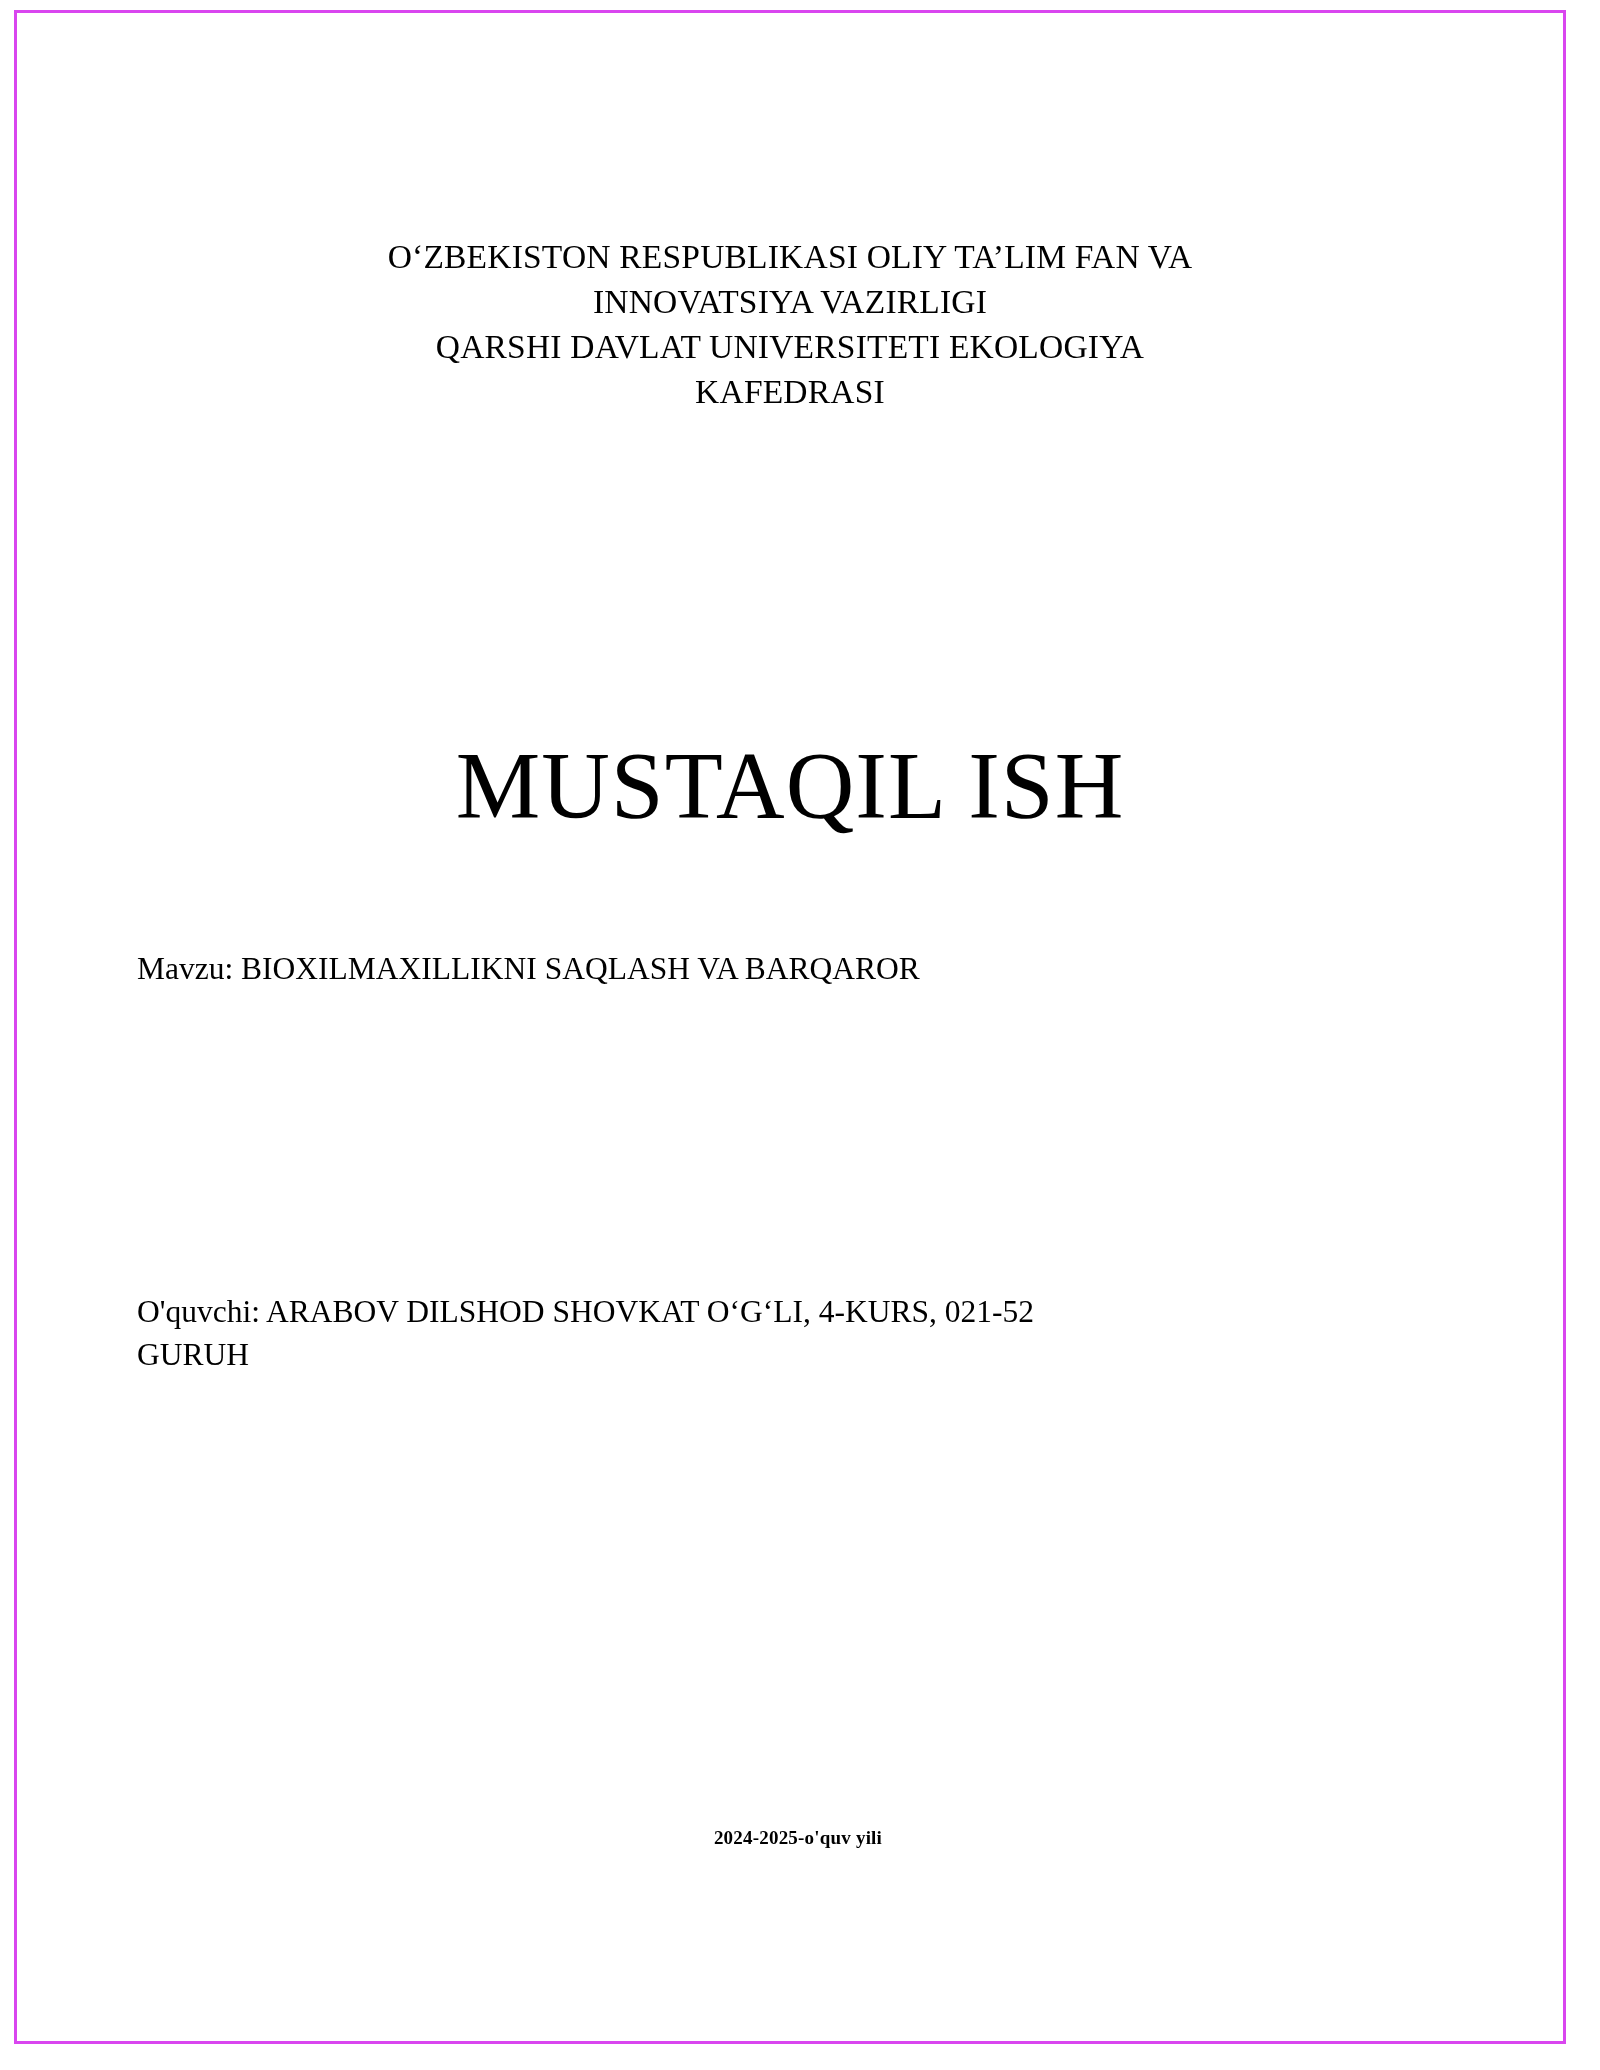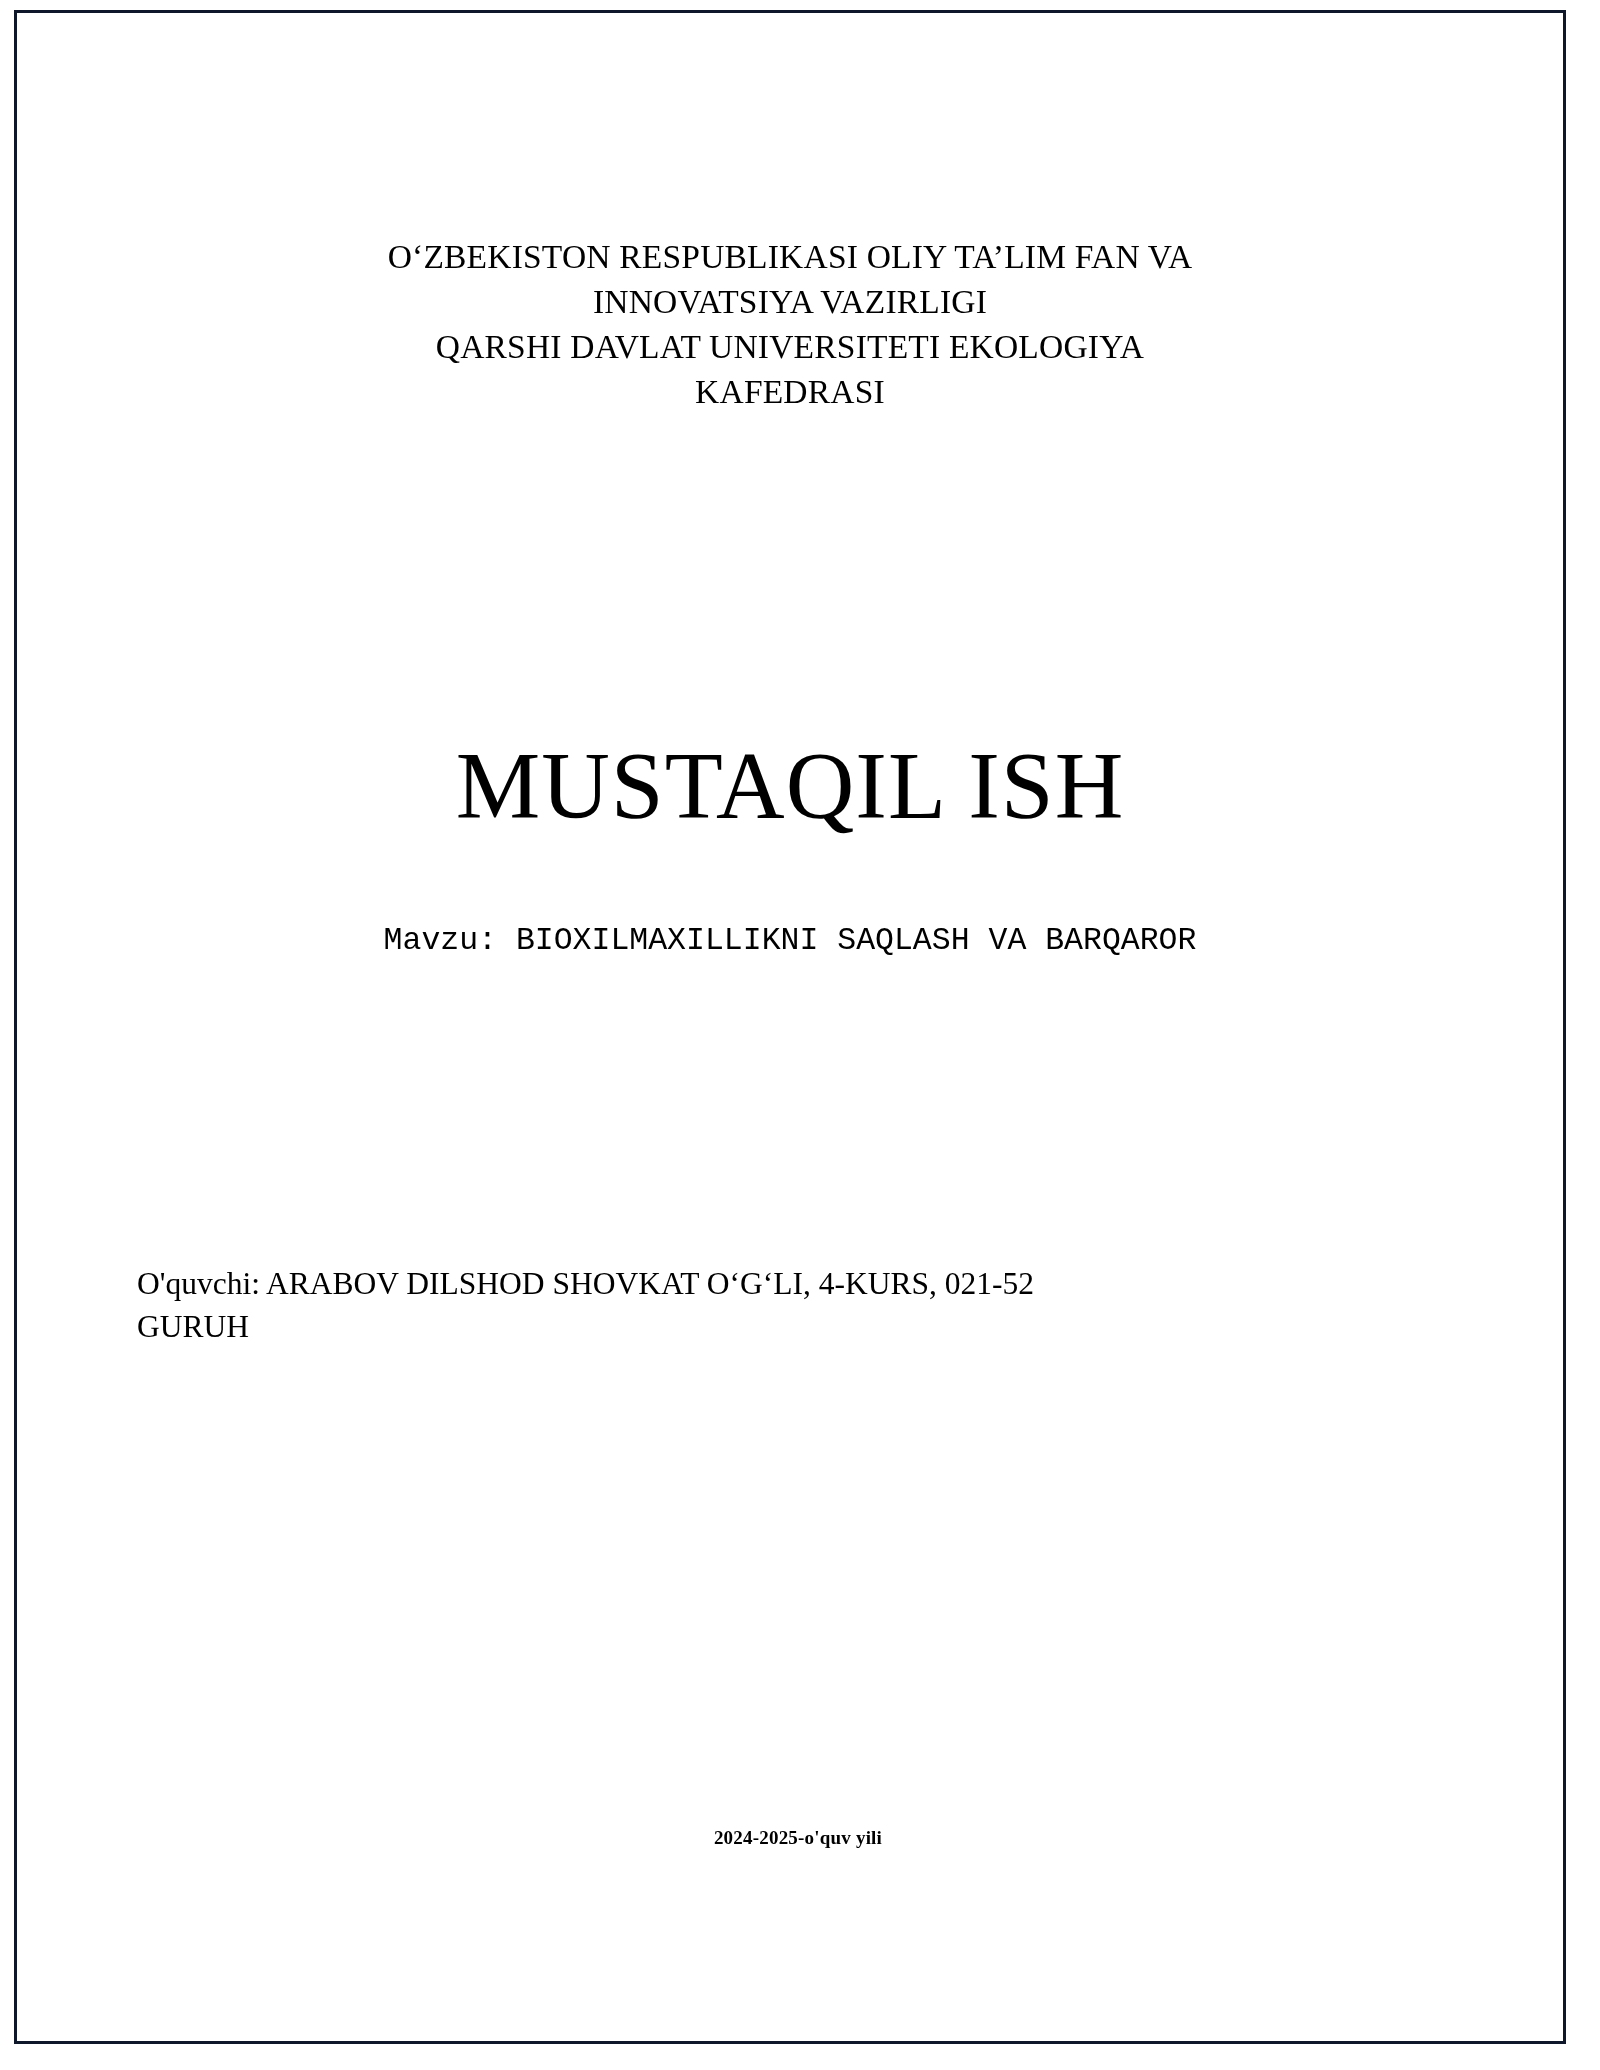--- a/index.html
+++ b/index.html
@@ -20,21 +20,21 @@
     height: 2070px;
     box-sizing: border-box;
     background: #ffffff;
     padding: 10px 34px 26px 14px;
   }
   .page-border {
     position: relative;
     box-sizing: border-box;
     width: 100%;
     height: 100%;
-    border: 3px solid #0f172a;
+    border: 3px solid #d946ef;
     background: #ffffff;
   }
   .page-inner {
     position: absolute;
     left: 0;
     top: 0;
     width: 100%;
     height: 100%;
     box-sizing: border-box;
     padding: 0 120px;
@@ -56,23 +56,21 @@
     text-align: center;
   }
   .doc-title {
     font-family: "Liberation Serif", serif;
     font-weight: normal;
     font-size: 95px;
     line-height: 1.05;
     letter-spacing: 1px;
   }
   .topic-block {
-    margin-top: 84px;
-    text-align: center;
-    font-family: Liberation Mono, monospace;
+    margin-top: 112px;
   }
   .topic-line {
     font-size: 31.5px;
     line-height: 1.36;
   }
   .student-block {
     margin-top: 300px;
     text-align: left;
   }
   .student-line {

